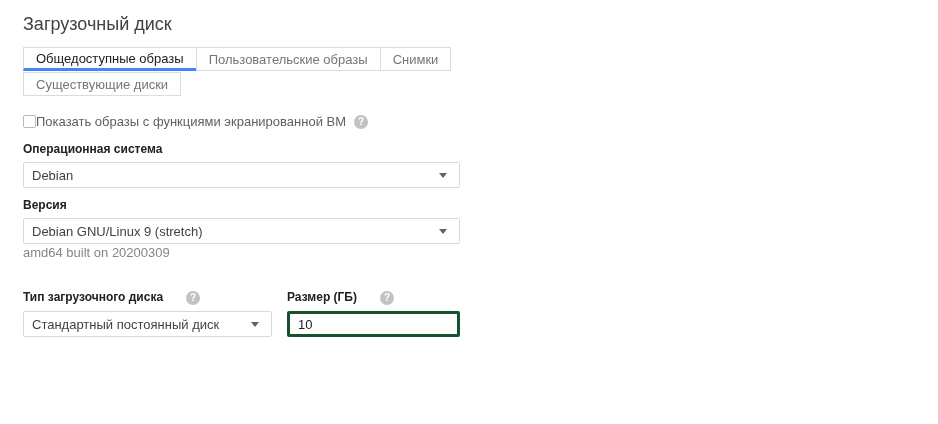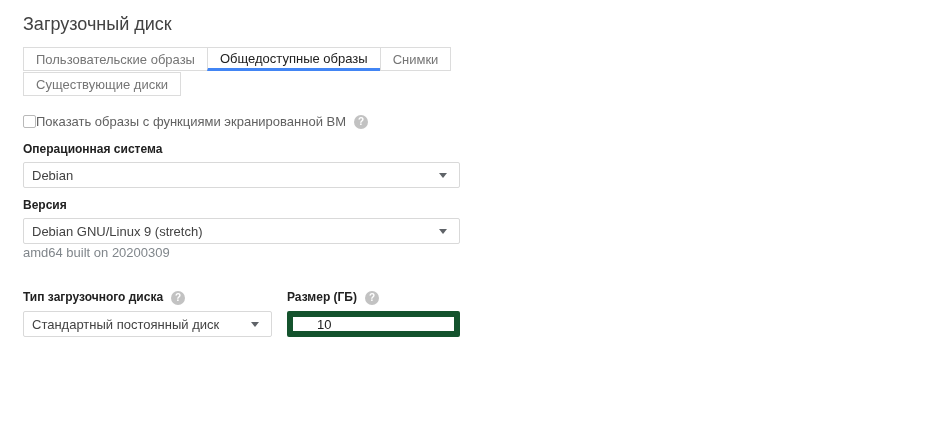--- a/index.html
+++ b/index.html
@@ -76,42 +76,42 @@
   }
 
   .build-note {
     margin-top: 1px; font-size: 13px; color: #80868b; line-height: 15px;
   }
 
   .bottom-row { margin-top: 30px; display: flex; }
   .bottom-col { display: flex; flex-direction: column; }
   .bottom-col.type { width: 249px; margin-right: 15px; }
   .bottom-col.size { width: 173px; }
-  .label-with-help { display: flex; align-items: flex-end; margin-bottom: 6px; }
+  .label-with-help { display: flex; align-items: flex-end; margin-bottom: 6px; gap: 15px; }
   .label-with-help .field-label { margin-bottom: 0; }
   .select.small { width: 249px; }
   .size-input {
     width: 173px; height: 26px;
-    border: 6px solid #14532d; border-radius: 2px;
-    padding: 0 24px; font-size: 13px; color: #212121;
+    border: 3px solid #14532d; border-radius: 2px;
+    padding: 0 8px; font-size: 13px; color: #212121;
     font-family: inherit; outline: none;
   }
 </style>
 </head>
 <body>
 
 <div class="page">
 
   <h1 class="page-title">Загрузочный диск</h1>
 
 
   <div class="tabs">
     <div class="tabs-row">
+      <button class="tab active">Общедоступные образы</button>
       <button class="tab">Пользовательские образы</button>
-      <button class="tab active">Общедоступные образы</button>
       <button class="tab">Снимки</button>
     </div>
     <div class="tabs-row second">
       <button class="tab">Существующие диски</button>
     </div>
   </div>
 
   <div class="checkbox-row">
     <span class="checkbox"></span>
     <span class="checkbox-label">Показать образы с функциями экранированной ВМ</span>

